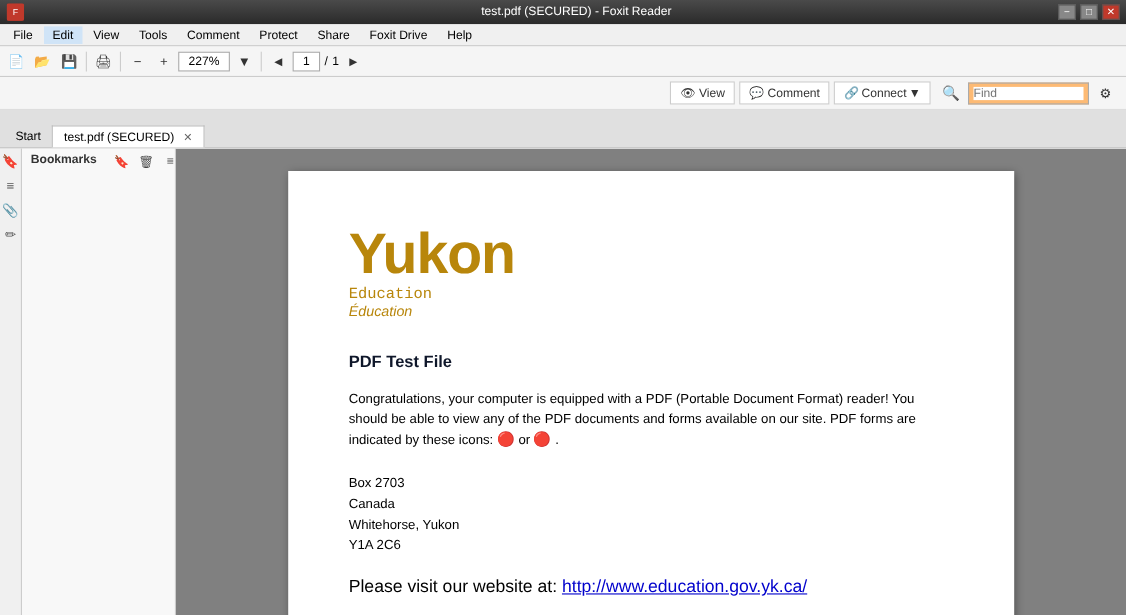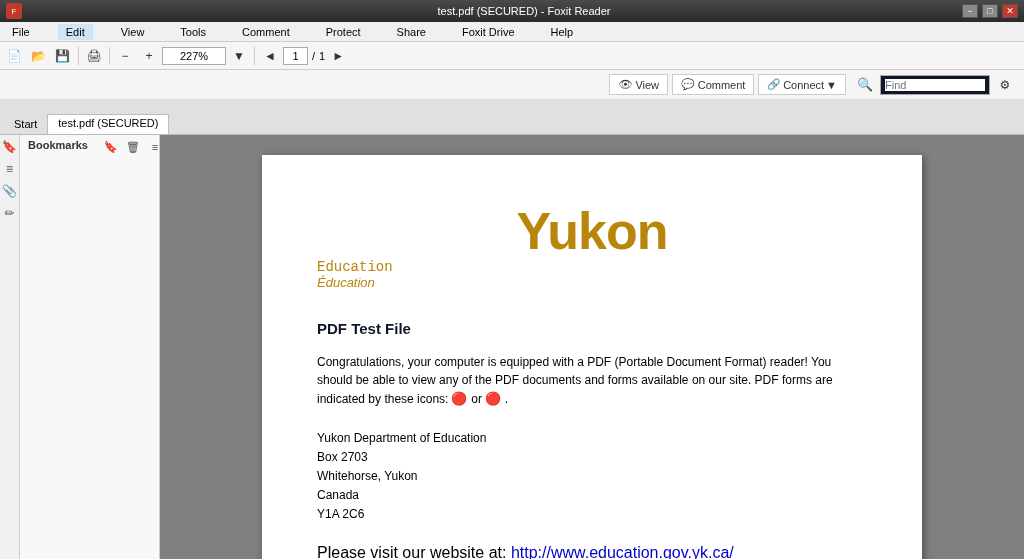--- a/index.html
+++ b/index.html
@@ -30,21 +30,21 @@
     .title-btn.close { background: #c0392b; }
 
     
     #menubar {
       background: #f0f0f0;
       border-bottom: 1px solid #ccc;
       height: 20px;
       display: flex;
       align-items: center;
       padding: 0 4px;
-      gap: 20px;
+      gap: 2px;
     }
     .menu-item {
       padding: 2px 8px;
       font-size: 11px;
       color: #000;
       cursor: pointer;
     }
     .menu-item.active { background: #d0e4f7; }
 
     
@@ -64,21 +64,21 @@
       display: flex; align-items: center; justify-content: center;
       cursor: pointer;
       font-size: 12px;
       color: #333;
     }
     .toolbar-separator { width: 1px; height: 18px; background: #ccc; margin: 0 2px; }
     .toolbar-zoom {
       display: flex; align-items: center; gap: 2px;
     }
     .zoom-input {
-      width: 64px; height: 18px; border: 1px solid #aaa; font-size: 11px; text-align: center; padding: 0 2px;
+      width: 47px; height: 18px; border: 1px solid #aaa; font-size: 11px; text-align: center; padding: 0 2px;
     }
 
     
     #actionbar {
       background: #f5f5f5;
       border-bottom: 1px solid #ddd;
       height: 30px;
       display: flex;
       align-items: center;
       padding: 0 8px;
@@ -91,21 +91,21 @@
       background: #fff;
       font-size: 11px;
       cursor: pointer;
       color: #333;
     }
     .action-btns-left { display: flex; gap: 4px; }
     .action-btns-right { display: flex; align-items: center; gap: 4px; }
     .search-box {
       display: flex; align-items: center;
       border: 1px solid #aaa;
-      background: #0f172a;
+      background: #fdba74;
       padding: 2px 4px;
       height: 20px;
     }
     .search-box input {
       border: none; outline: none; font-size: 11px; width: 100px;
     }
 
     
     #tabbar {
       background: #e0e0e0;
@@ -118,21 +118,21 @@
     .tab {
       background: #f5f5f5;
       border: 1px solid #bbb;
       border-bottom: none;
       padding: 2px 10px;
       font-size: 11px;
       cursor: pointer;
       display: flex; align-items: center; gap: 4px;
       height: 20px;
     }
-    .tab.active { background: #fff; flex-direction: column; }
+    .tab.active { background: #fff; }
     .tab-close {
       font-size: 10px; color: #666; cursor: pointer; margin-left: 4px;
     }
     .tab-start {
       background: transparent;
       border: none;
       padding: 2px 10px;
       font-size: 11px;
       cursor: pointer;
       height: 20px;
@@ -220,21 +220,20 @@
     .yukon-logo {
       margin-bottom: 30px;
     }
     .yukon-text {
       font-size: 52px;
       font-weight: bold;
       color: #b8860b;
       font-family: Arial, sans-serif;
       line-height: 1;
       letter-spacing: -1px;
-      text-align: center;
     }
     .yukon-subtitle {
       font-size: 14px;
       color: #b8860b;
       font-family: Liberation Mono, monospace;
       margin-top: 2px;
     }
     .yukon-subtitle-italic {
       font-size: 13px;
       color: #b8860b;
@@ -403,24 +402,23 @@
 
       <div class="pdf-body">
         <span>Congratulations, your computer is equipped with a PDF (Portable Document Format) reader!  You should be able to view any of the PDF documents and forms available on our site.  PDF forms are indicated by these icons:</span>
         <span class="pdf-icon"> 🔴</span>
         <span> or </span>
         <span class="pdf-icon">🔴</span>
         <span>.</span>
       </div>
 
       <div class="pdf-address">
-        <div>Yukon Department of Education</div>
         <div>Box 2703</div>
+        <div>Canada</div>
         <div>Whitehorse, Yukon</div>
-        <div>Canada</div>
         <div>Y1A 2C6</div>
       </div>
 
       <div class="pdf-link">
         <span>Please visit our website at:</span>
         <a href="#">http://www.education.gov.yk.ca/</a>
       </div>
     </div>
   </div>
 </div>

